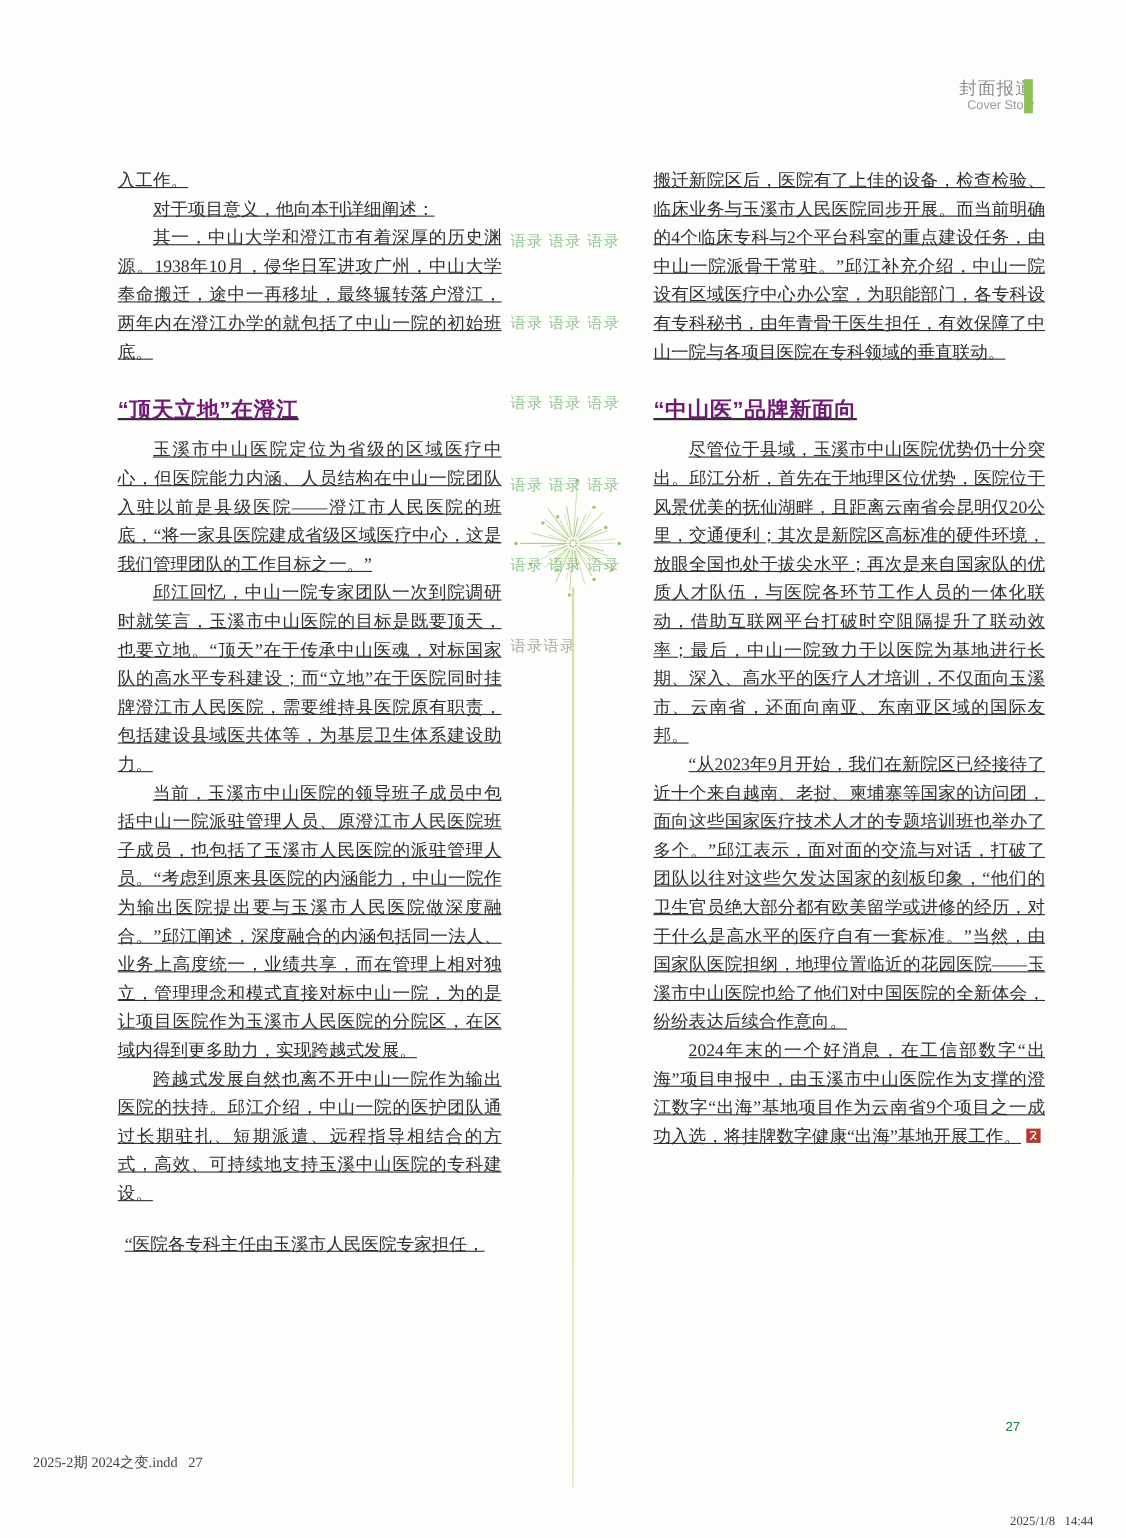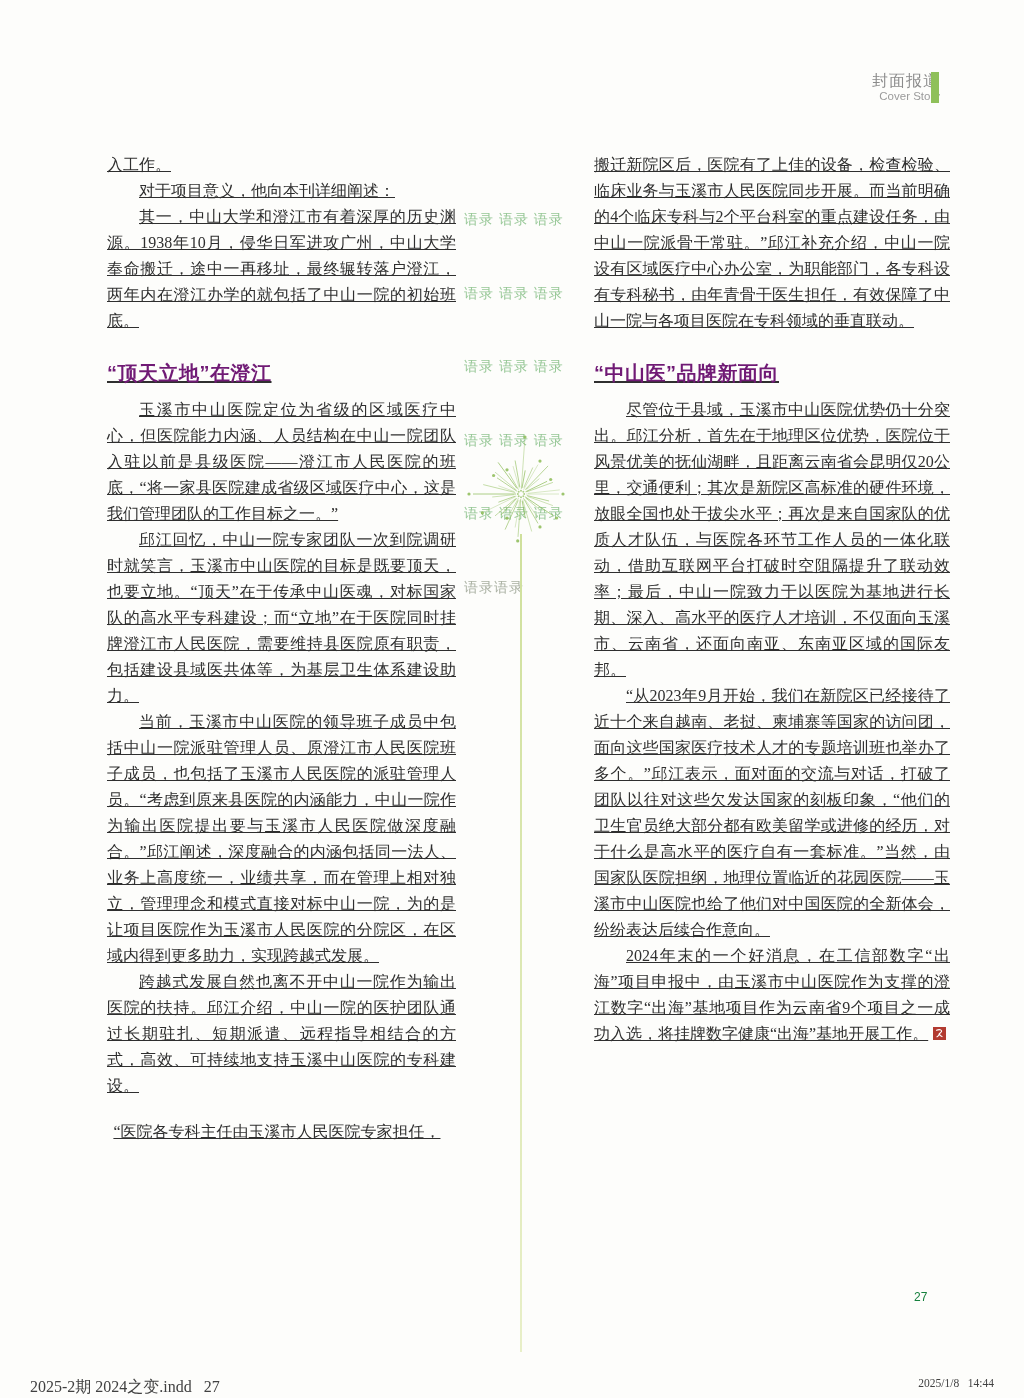--- a/index.html
+++ b/index.html
@@ -41,21 +41,21 @@
   .pull-quote .line{display:block;}
   .pull-quote .line.muted{color:#a9b0a2;}
 
   
   .dandelion{position:absolute;left:438px;top:412px;width:166px;height:166px;}
   .stem{position:absolute;left:520px;top:534px;width:2px;height:818px;
         background:linear-gradient(#cfe09c,#e8efc8);}
 
   
   .page-number{position:absolute;left:914px;top:1290px;font-family:"Liberation Sans","DejaVu Sans",sans-serif;font-size:12px;color:#15803d;}
-  .footer-left{position:absolute;left:30px;top:1377px;font-size:16px;color:#414141;white-space:pre;}
+  .footer-left{position:absolute;left:30px;top:1321px;font-size:13px;color:#414141;white-space:pre;}
   .footer-right{position:absolute;right:30px;top:1377px;font-size:11.5px;color:#414141;white-space:pre;}
 
   
   .seal{display:inline-block;width:13px;height:13px;background:#b23a30;margin-left:5px;vertical-align:-1px;}
   .seal svg{display:block;}
 </style>
 </head>
 <body>
 
 <div class="page">

